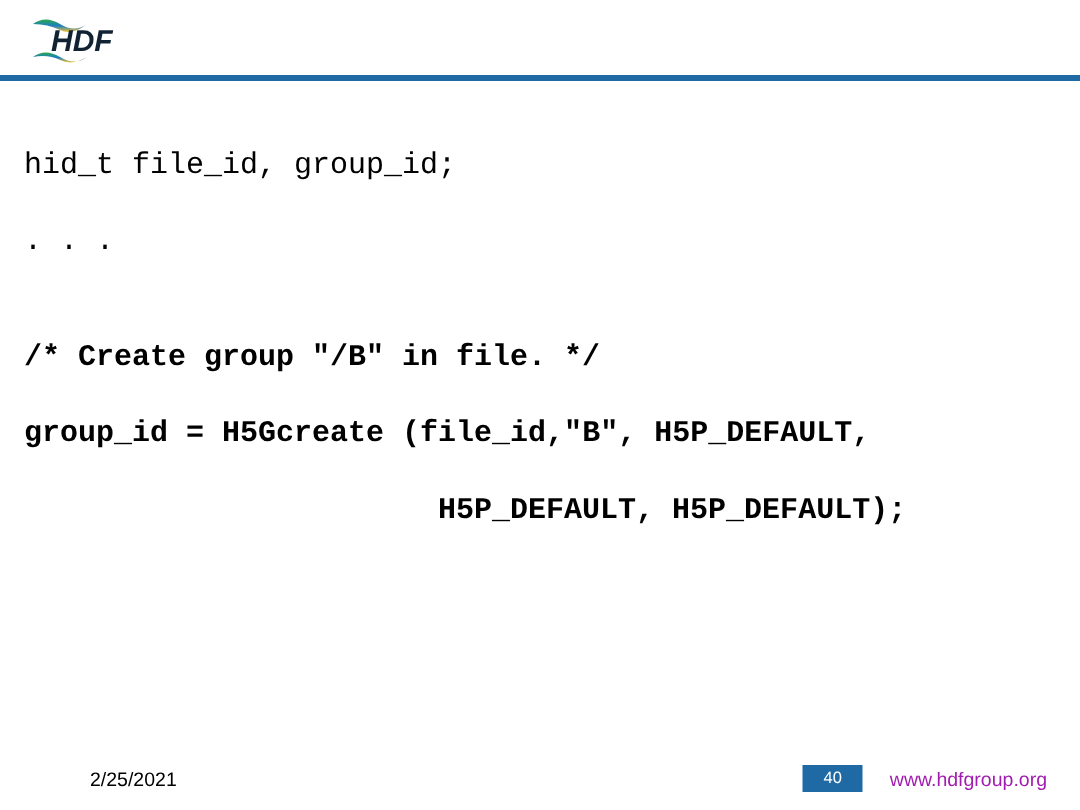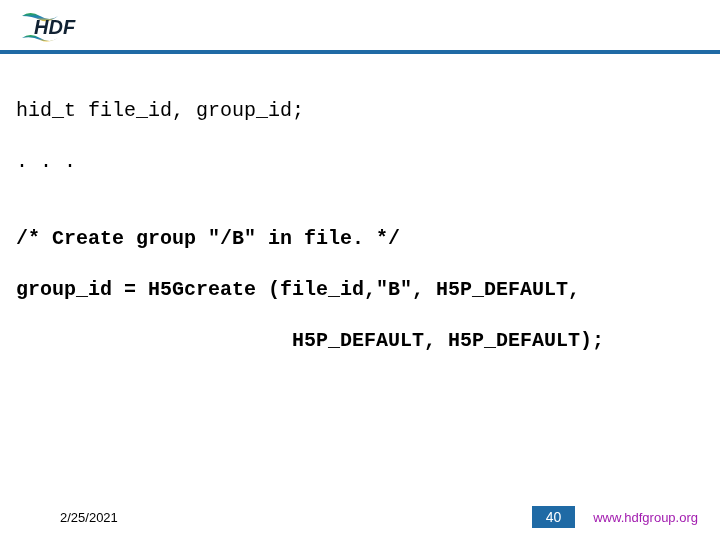--- a/index.html
+++ b/index.html
@@ -53,21 +53,21 @@
     font-size: 13px;
     padding: 0 22px 0 36px;
     margin-left: 24px;
   }
   .footer-date { color: #000; }
   .footer-page {
     margin-left: auto;
     background: #1f6aa5;
     color: #fff;
     padding: 3px 14px;
-    font-size: 14px;
+    font-size: 11px;
   }
   .footer-url {
     color: #a21caf;
     margin-left: 18px;
   }
 </style>
 </head>
 <body>
 
 <div class="header">

